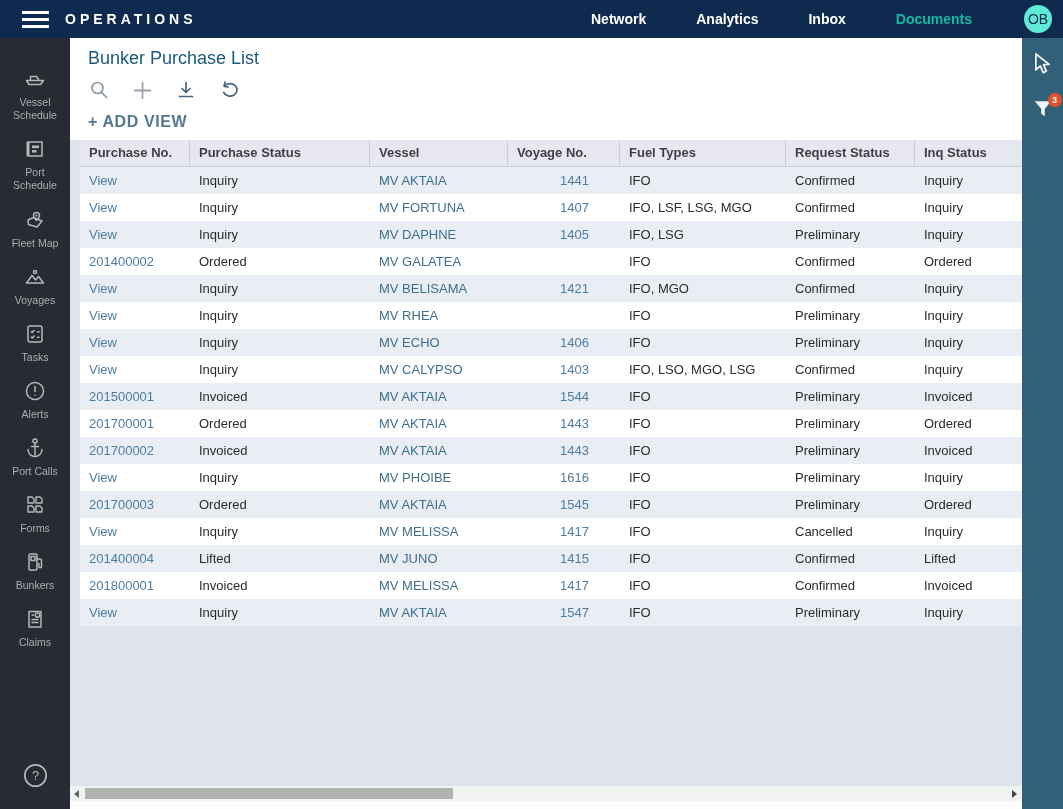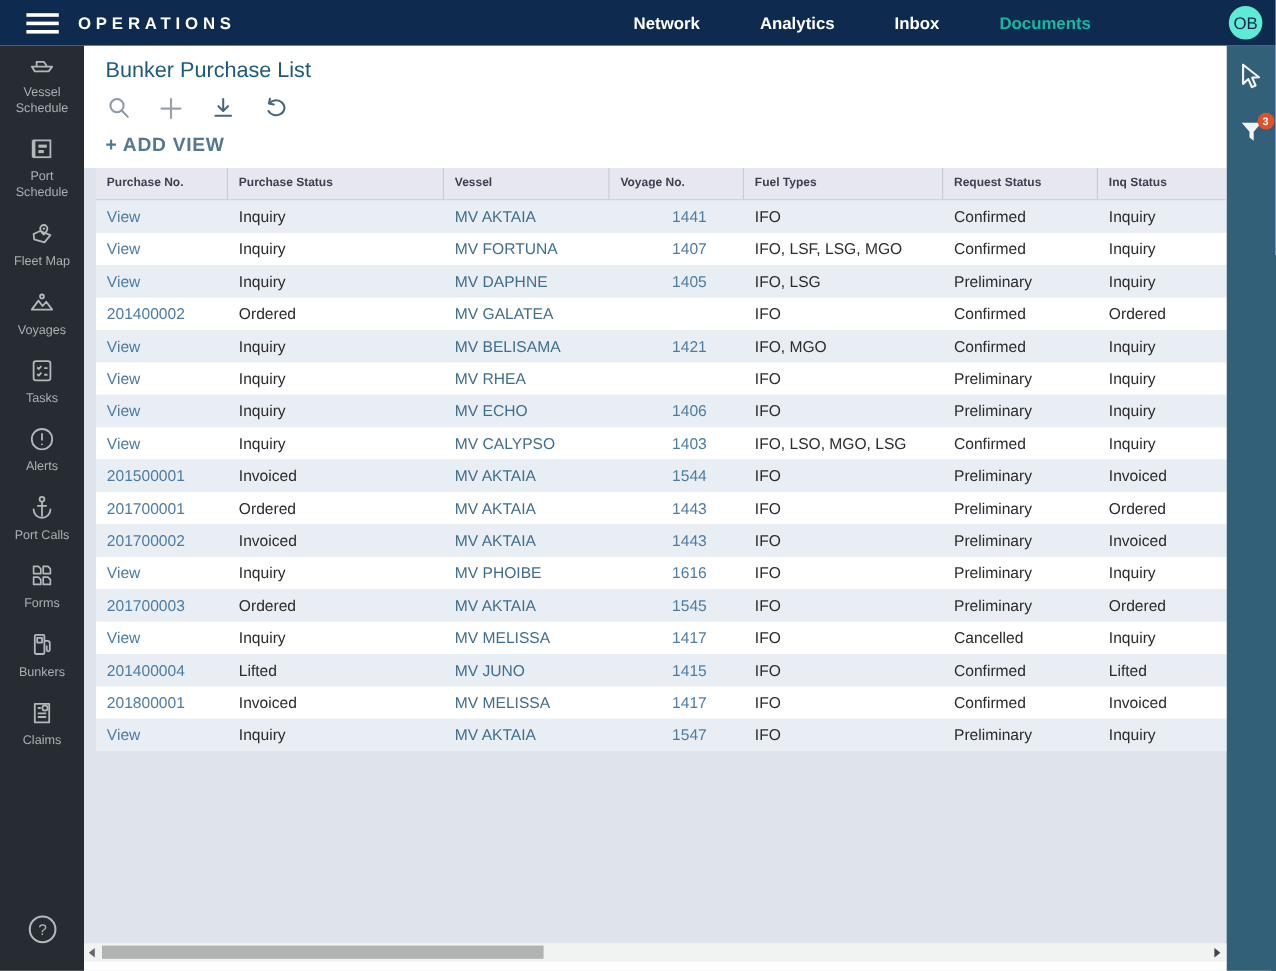--- a/index.html
+++ b/index.html
@@ -7,34 +7,34 @@
     font-family:"Liberation Sans", sans-serif; background:#fff; }
 
   
   .navbar { position:absolute; left:0; top:0; width:1063px; height:38px;
     background:#0e2a4e; display:flex; align-items:center; z-index:5; }
   .burger { width:27px; height:17px; margin-left:22px; display:flex;
     flex-direction:column; justify-content:space-between; cursor:pointer; }
   .burger span { display:block; height:3px; background:#fff; }
   .brand { color:#fff; font-weight:bold; font-size:14px; letter-spacing:4px;
     margin-left:16px; }
-  .nav-items { position:absolute; left:528px; top:0; height:38px;
+  .nav-items { position:absolute; left:591px; top:0; height:38px;
     display:flex; align-items:center; gap:50px; }
   .nav-item { color:#fff; font-weight:bold; font-size:14px; cursor:pointer;
     white-space:nowrap; }
   .nav-item.muted { color:#14b8a6; }
   .avatar { position:absolute; right:11px; top:5px; width:28px; height:28px;
     border-radius:50%; background:#5eead4; color:#13294a; font-weight:normal;
     font-size:14px; display:flex; align-items:center; justify-content:center;
     cursor:pointer; }
 
   
   .sidebar { position:absolute; left:0; top:38px; width:70px; height:771px;
     background:#262c31; display:flex; flex-direction:column; align-items:center;
-    padding-top:4px; }
+    padding-top:29px; }
   .side-item { width:70px; display:flex; flex-direction:column; align-items:center;
     cursor:pointer; margin-bottom:15px; }
   .side-item svg { display:block; }
   .side-label { margin-top:5px; font-size:10.5px; color:#a9afb4; text-align:center;
     line-height:1.25; max-width:64px; }
   .side-help { margin-top:auto; margin-bottom:16px; cursor:pointer; }
 
   
   .right-panel { position:absolute; right:0; top:38px; width:41px; height:771px;
     background:#336079; display:flex; flex-direction:column; align-items:center;
@@ -51,21 +51,21 @@
   .page-title { font-size:18px; font-weight:normal; color:#1c5a7c; }
   .toolbar { display:flex; align-items:center; gap:21px; margin-top:9px; height:24px; }
   .tb-icon { cursor:pointer; display:flex; align-items:center; }
   .add-view { margin-top:11px; font-size:16px; font-weight:bold; color:#54788e;
     letter-spacing:0.6px; cursor:pointer; display:inline-block; }
 
   
   .table-wrap { margin-left:10px; width:942px; }
   .thead { display:flex; height:27px; background:#e7e8ef;
     border-bottom:1px solid #c9cdd8; }
-  .th { font-size:10px; font-weight:bold; color:#3e3e50; line-height:26px;
+  .th { font-size:13px; font-weight:bold; color:#3e3e50; line-height:26px;
     padding-left:9px; border-right:1px solid #c9cdd8; white-space:nowrap;
     overflow:hidden; cursor:pointer; }
   .trow { display:flex; height:27px; }
   .trow.odd  { background:#e9eef4; }
   .trow.even { background:#ffffff; }
   .cell { font-size:13px; line-height:27px; padding-left:9px; white-space:nowrap;
     overflow:hidden; }
   .c0 { width:110px; } .c1 { width:180px; } .c2 { width:138px; }
   .c3 { width:112px; text-align:right; padding-left:0; padding-right:31px; }
   .c4 { width:166px; } .c5 { width:129px; } .c6 { width:107px; }

